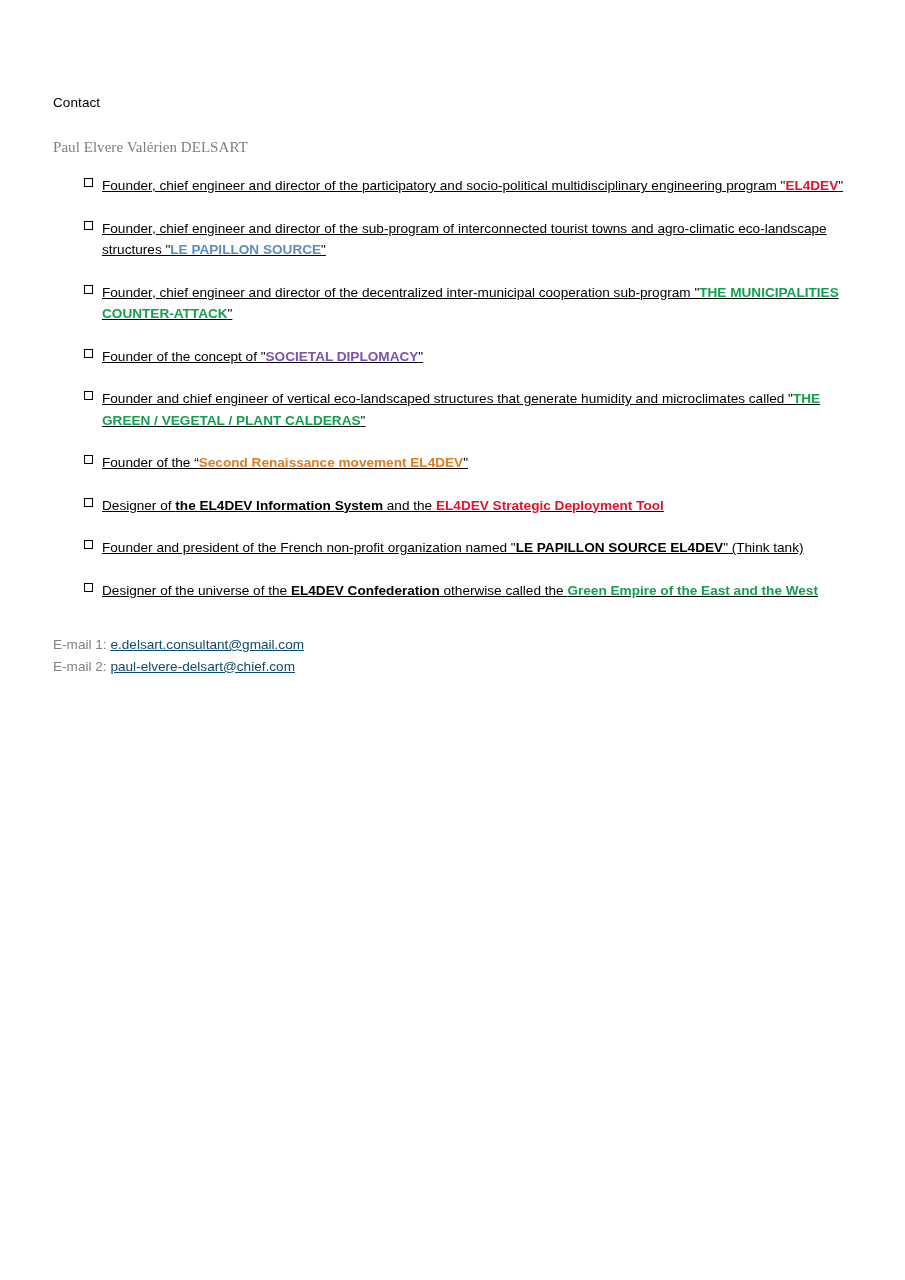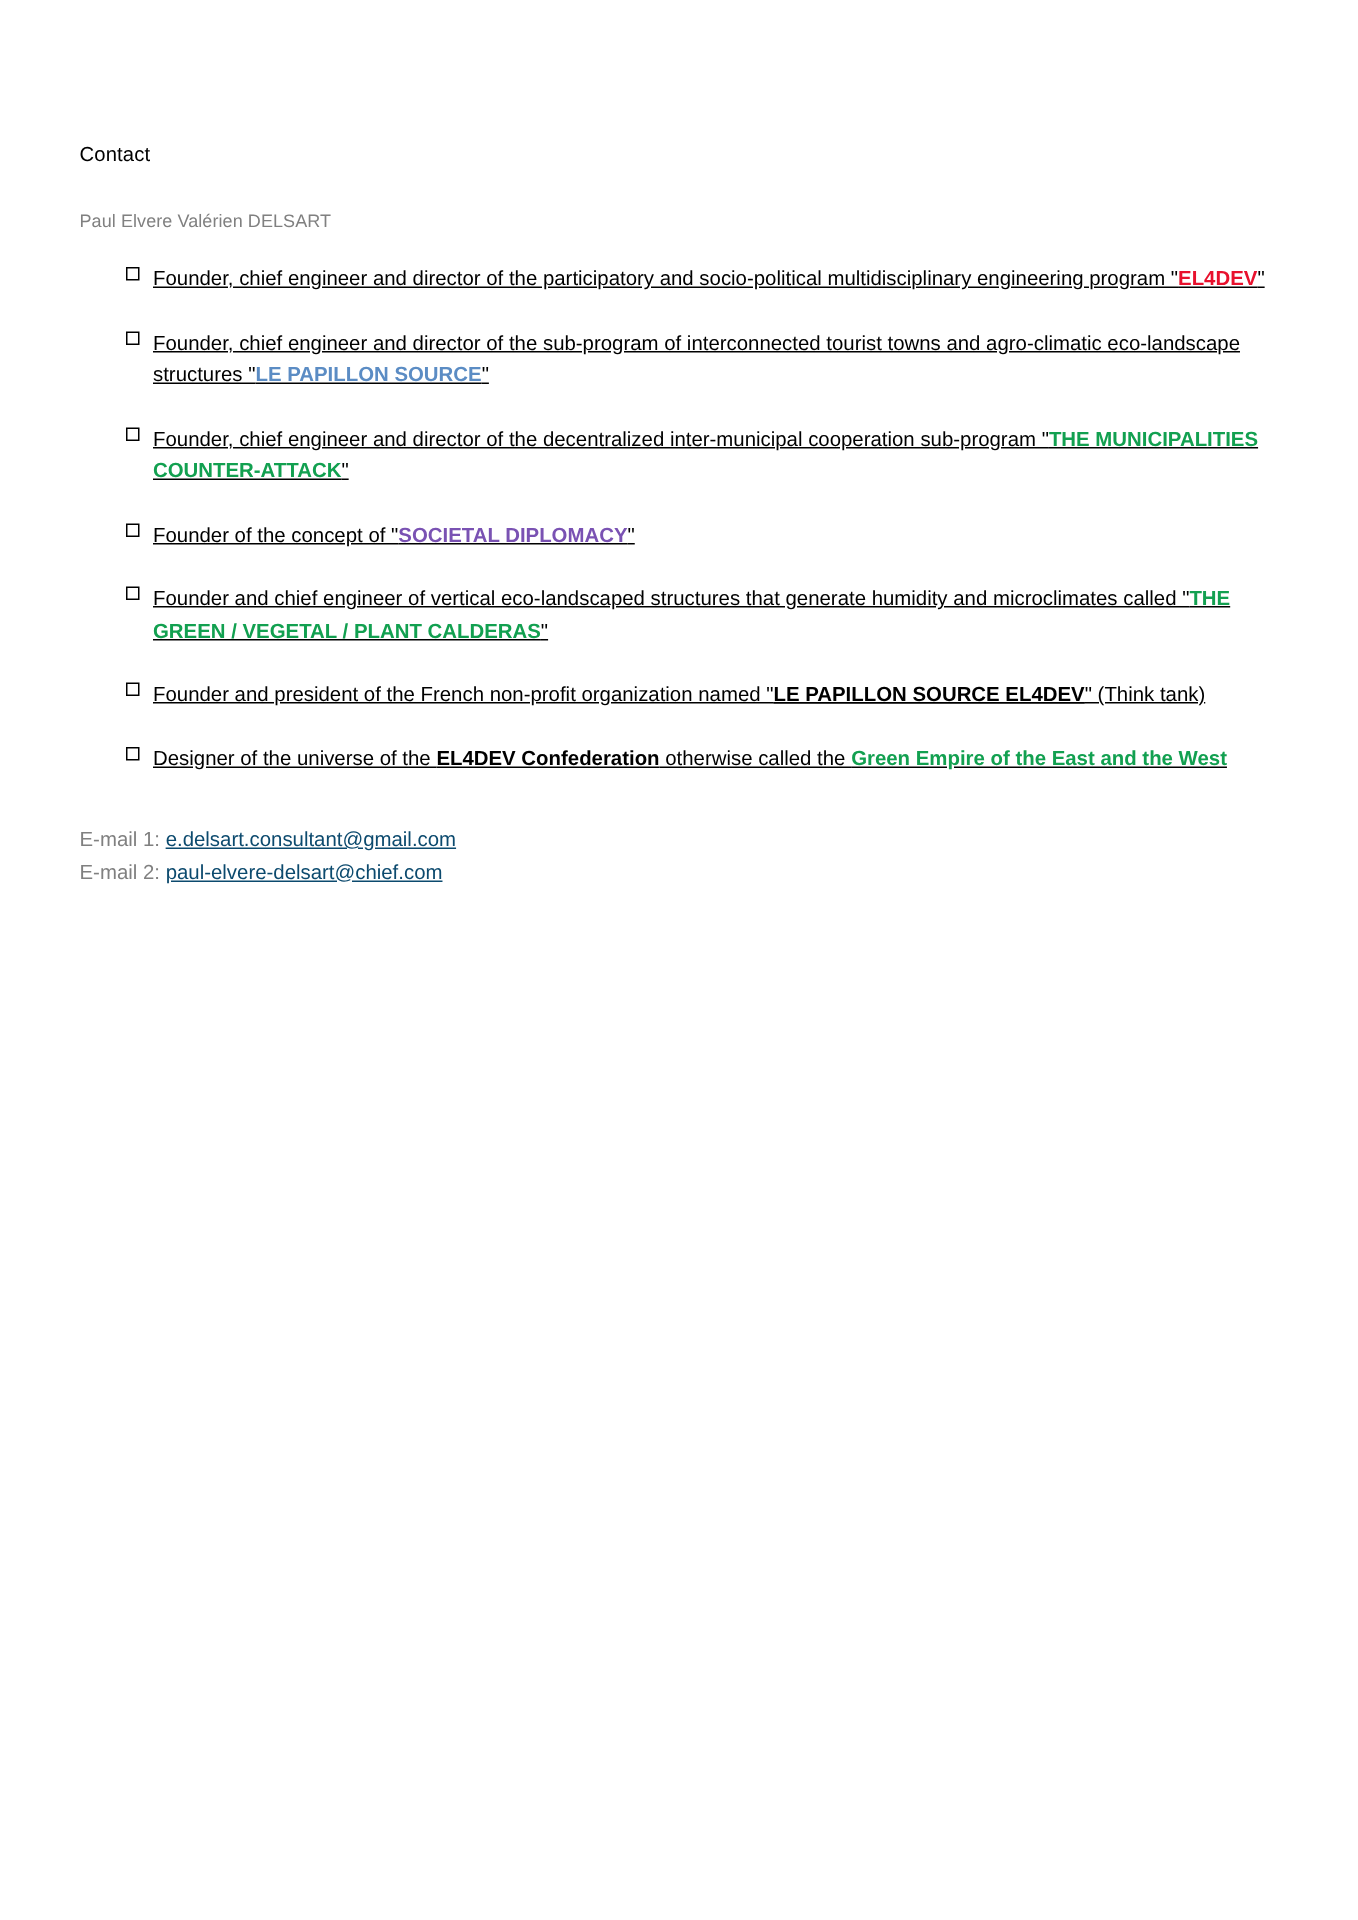--- a/index.html
+++ b/index.html
@@ -24,25 +24,26 @@
     padding: 95px 55px 0 53px;
   }
   .heading-contact {
     font-size: 13.5px;
     line-height: 16px;
     color: #000000;
     margin: 0 0 27px 0;
     letter-spacing: 0.1px;
   }
   .person-name {
-    font-size: 12px;
+    font-size: 15px;
     line-height: 19px;
     color: #808080;
     margin: 0 0 18px 0;
     letter-spacing: 0.05px;
+    font-family: Liberation Serif, serif;
   }
   ul.bullet-list {
     list-style: none;
     margin: 0;
     padding: 0;
     text-decoration: underline;
   }
   li.bullet-item {
     position: relative;
     padding-left: 49px;
@@ -114,20 +115,28 @@
       <li class="bullet-item">
         <span class="box-icon"></span>
         <span class="indent-hang"><span>Founder of the concept of "</span><span class="c-purple">SOCIETAL DIPLOMACY</span><span>"</span></span>
       </li>
       <li class="bullet-item">
         <span class="box-icon"></span>
         <span class="indent-hang"><span>Founder and chief engineer of vertical eco-landscaped structures that generate humidity and microclimates called "</span><span class="c-green">THE GREEN / VEGETAL / PLANT CALDERAS</span><span>"</span></span>
       </li>
       <li class="bullet-item">
         <span class="box-icon"></span>
+        <span class="indent-hang"><span>Founder of the “</span><span class="c-orange">Second Renaissance movement EL4DEV</span><span>"</span></span>
+      </li>
+      <li class="bullet-item">
+        <span class="box-icon"></span>
+        <span class="indent-hang"><span>Designer of </span><span class="t-bold">the EL4DEV Information System</span><span> and the </span><span class="c-red">EL4DEV Strategic Deployment Tool</span></span>
+      </li>
+      <li class="bullet-item">
+        <span class="box-icon"></span>
         <span class="indent-hang"><span>Founder and president of the French non-profit organization named "</span><span class="t-bold-ul">LE PAPILLON SOURCE EL4DEV</span><span>" (Think tank)</span></span>
       </li>
       <li class="bullet-item">
         <span class="box-icon"></span>
         <span class="indent-hang"><span>Designer of the universe of the </span><span class="t-bold">EL4DEV Confederation</span><span> otherwise called the </span><span class="c-green">Green Empire of the East and the West</span></span>
       </li>
     </ul>
 
   <div class="email-block" id="email-block">
       <div class="email-line"><span>E-mail 1: </span><span class="email-link">e.delsart.consultant@gmail.com</span></div>

